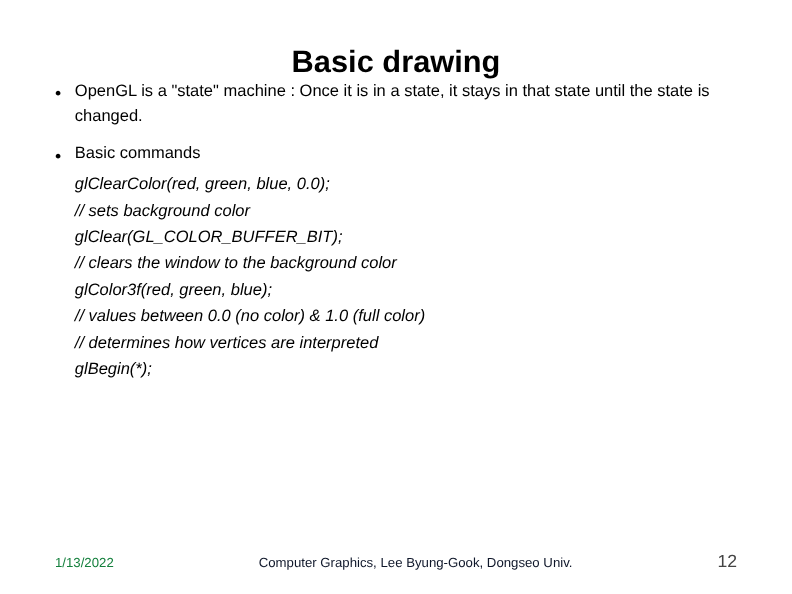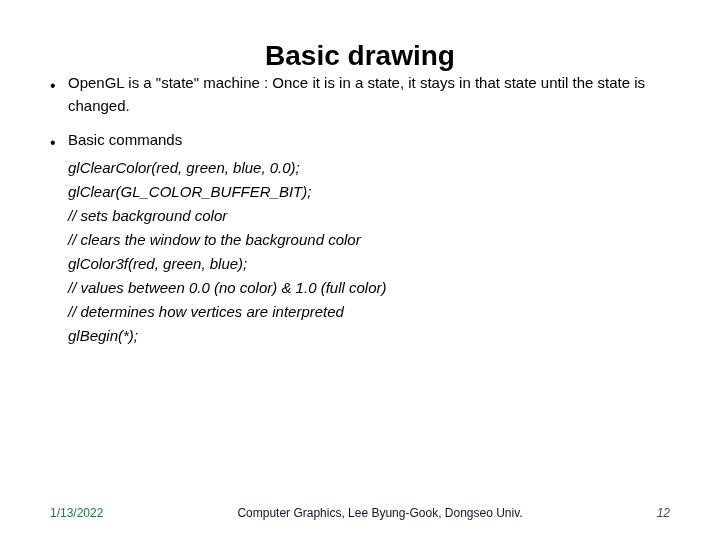--- a/index.html
+++ b/index.html
@@ -94,23 +94,22 @@
     }
 
     .footer-center {
       font-size: 12px;
       color: #0f172a;
       text-align: center;
       flex: 1;
     }
 
     .footer-page {
-      font-size: 12px;
+      font-size: 16px;
       color: #444444;
-      font-style: italic;
     }
   </style>
 </head>
 <body>
 
 <div class="slide-container">
   <h1 class="slide-title">Basic drawing</h1>
 
   <div class="content-area">
     <ul class="bullet-list">
@@ -119,22 +118,22 @@
         <span class="bullet-dot">•</span>
         <span class="bullet-text">OpenGL is a "state" machine : Once it is in a state, it stays in that state until the state is changed.</span>
       </li>
 
       <li class="bullet-item" style="align-items: flex-start;">
         <span class="bullet-dot">•</span>
         <div class="bullet-text">
           <span>Basic commands</span>
           <div class="code-block">
             <span class="code-line">glClearColor(red, green, blue, 0.0);</span>
+            <span class="code-line">// sets background color</span>
             <span class="code-line">glClear(GL_COLOR_BUFFER_BIT);</span>
-            <span class="code-line">// sets background color</span>
             <span class="code-line">// clears the window to the background color</span>
             <span class="code-line">glColor3f(red, green, blue);</span>
             <span class="code-line">// values between 0.0 (no color) &amp; 1.0 (full color)</span>
             <span class="code-line">// determines how vertices are interpreted</span>
             <span class="code-line">glBegin(*);</span>
           </div>
         </div>
       </li>
 
     </ul>

